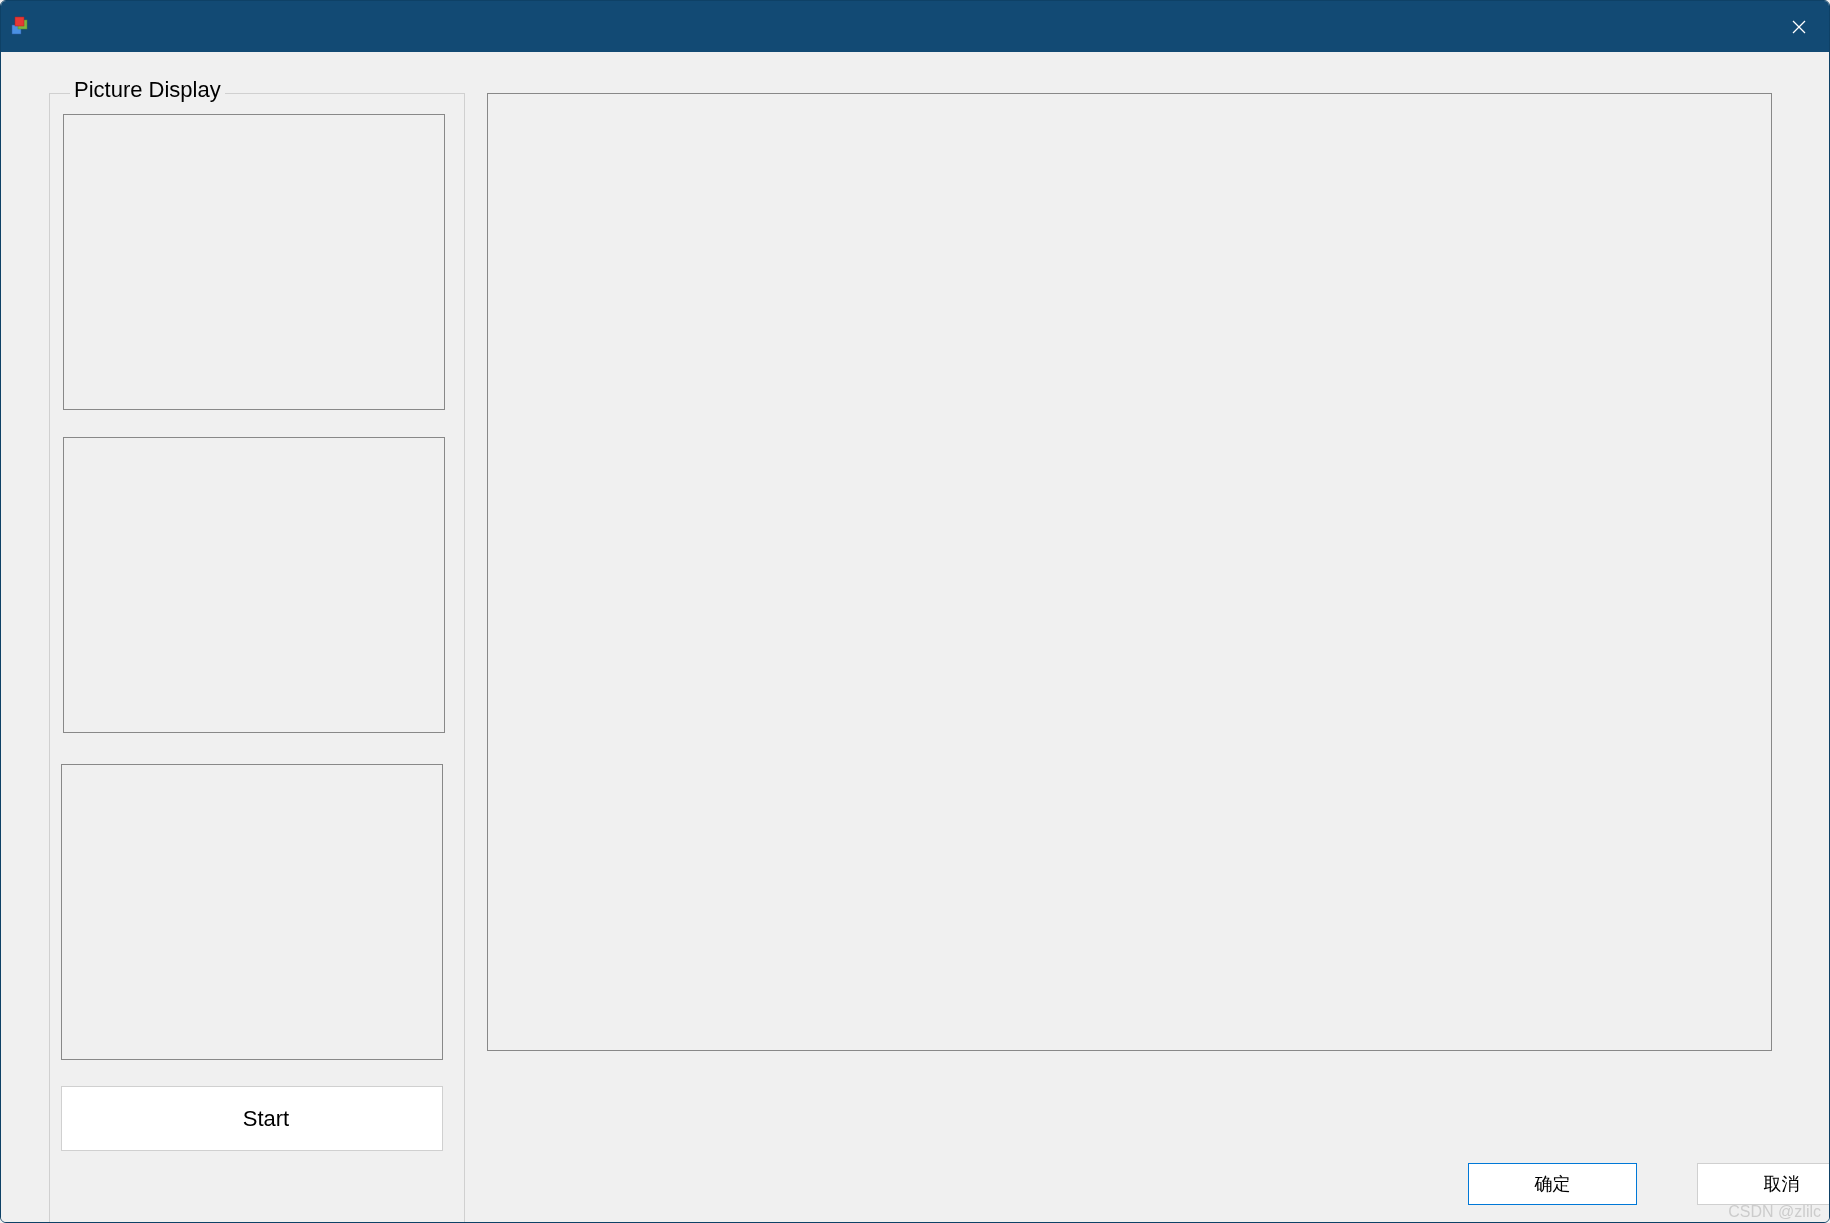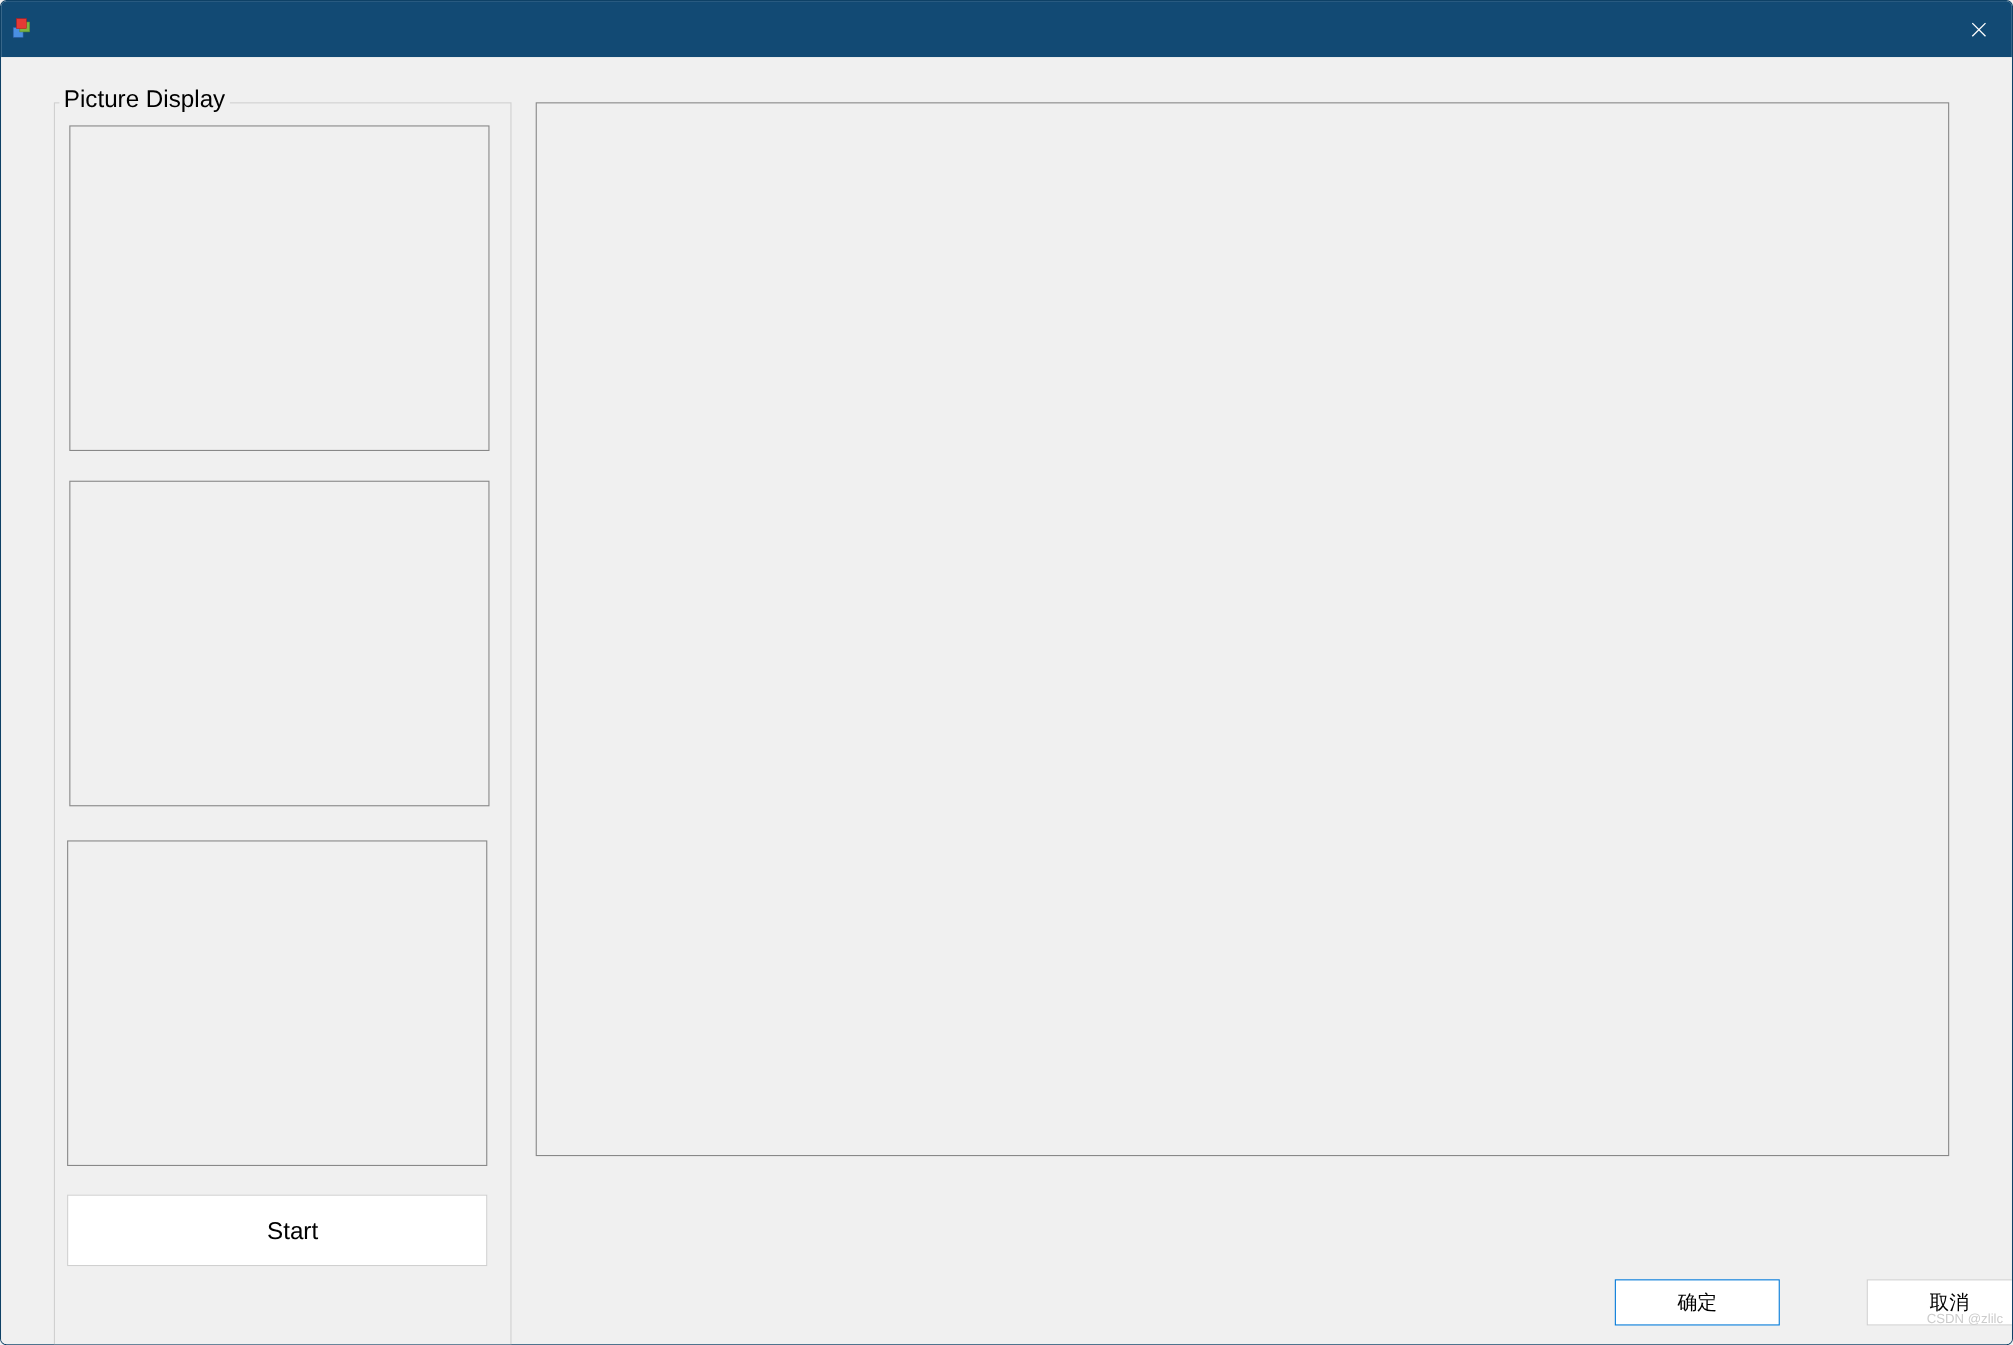--- a/index.html
+++ b/index.html
@@ -82,21 +82,21 @@
       top: 41px;
       left: 48px;
       width: 416px;
       height: 1130px;
       border: 1px solid #d0d0d0;
     }
     
     .groupbox-label {
       position: absolute;
       top: -17px;
-      left: 4px;
+      left: 20px;
       background: #f0f0f0;
       padding: 0 4px;
       font-size: 22px;
       color: #000;
     }
     
     .thumb {
       position: absolute;
       border: 1px solid #888;
       background: #f0f0f0;
@@ -146,21 +146,21 @@
       top: 41px;
       left: 486px;
       width: 1285px;
       height: 958px;
       border: 1px solid #888;
       background: #f0f0f0;
     }
     
     .dialog-btn {
       position: absolute;
-      width: 150px;
+      width: 169px;
       height: 42px;
       background: #fff;
       border: 1px solid #d0d0d0;
       font-size: 18px;
       color: #000;
       cursor: pointer;
       display: flex;
       align-items: center;
       justify-content: center;
       font-family: Liberation Sans, sans-serif;
@@ -173,23 +173,23 @@
     }
     
     .cancel-btn {
       top: 1111px;
       left: 1660px;
       margin-left: 36px;
     }
     
     .watermark {
       position: absolute;
-      bottom: 16px;
+      bottom: 1px;
       right: 8px;
-      font-size: 12px;
+      font-size: 16px;
       color: #ccc;
     }
   </style>
 </head>
 <body>
 
 <div class="window">
   <div class="titlebar">
     <div class="app-icon">
       <svg viewBox="0 0 24 24">

